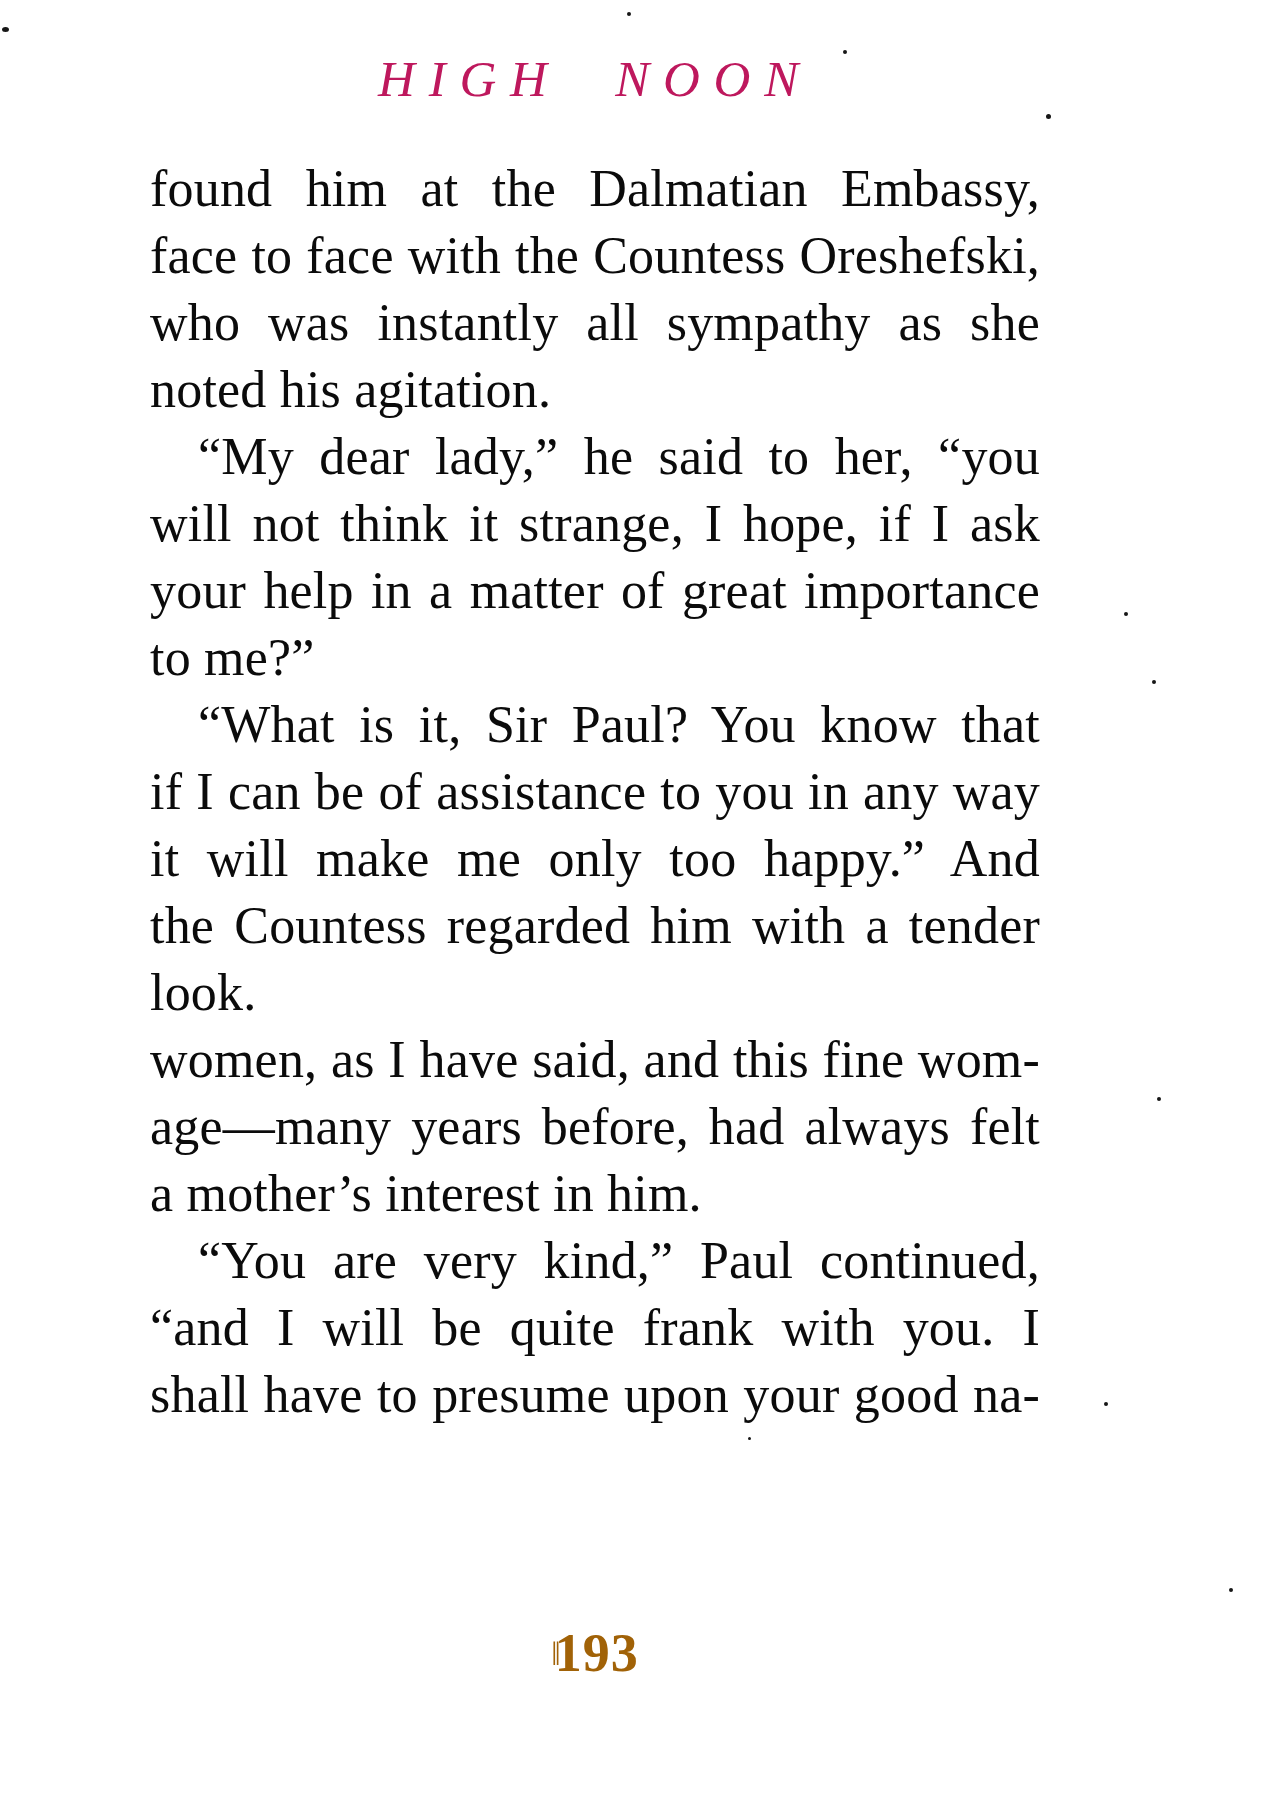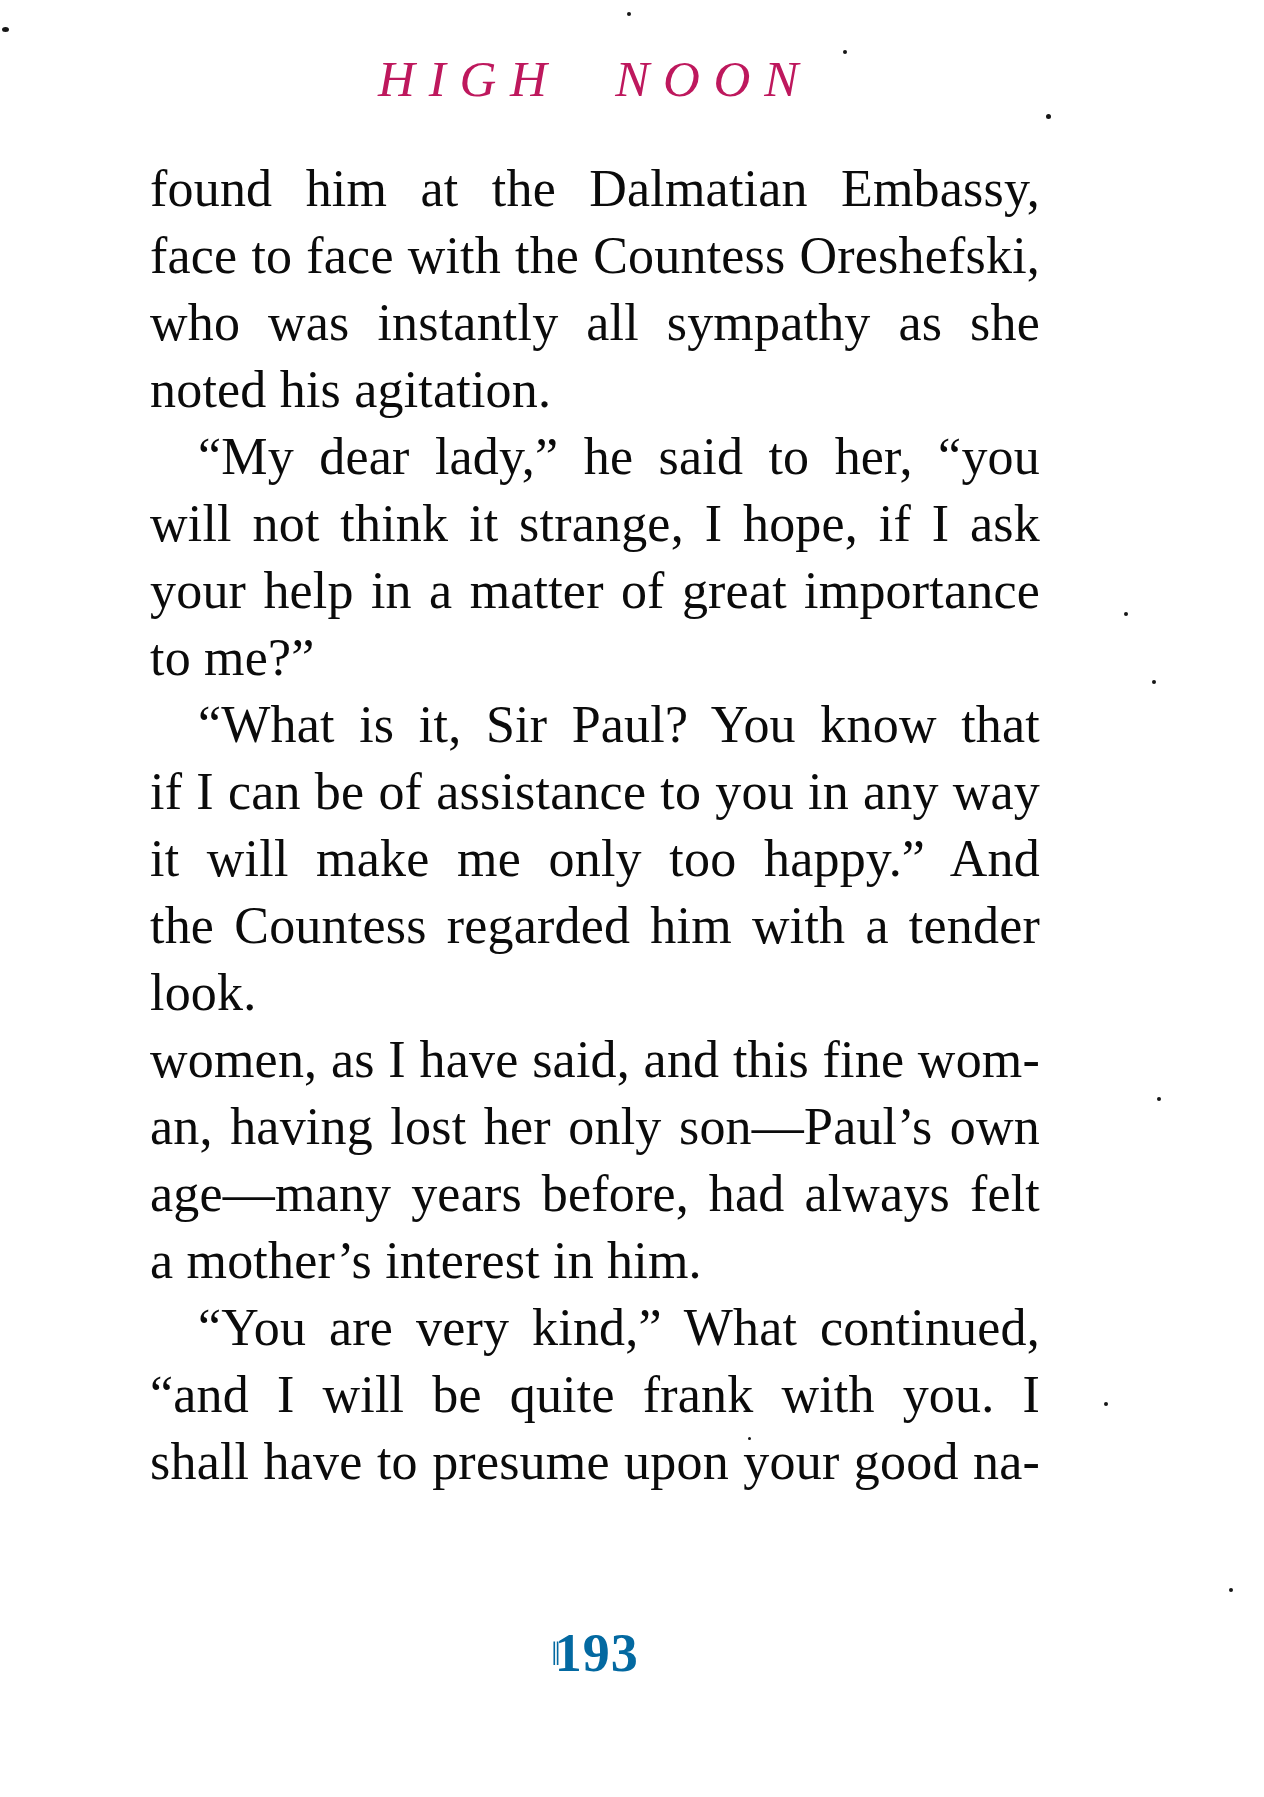--- a/index.html
+++ b/index.html
@@ -57,21 +57,21 @@
   }
   .folio {
     position: absolute;
     top: 1622px;
     left: 150px;
     width: 890px;
     text-align: center;
     font-size: 54px;
     font-weight: 600;
     letter-spacing: 1px;
-    color: #0369a1;
+    color: #a16207;
   }
   .folio .artifact {
     font-size: 0.62em;
     font-weight: 400;
     letter-spacing: -4px;
     vertical-align: 6px;
     margin-right: -2px;
   }
   .speck {
     position: absolute;
@@ -94,24 +94,23 @@
       <div class="line indent">“My dear lady,” he said to her, “you</div>
       <div class="line">will not think it strange, I hope, if I ask</div>
       <div class="line">your help in a matter of great importance</div>
       <div class="line plain">to me?”</div>
       <div class="line indent">“What is it, Sir Paul? You know that</div>
       <div class="line">if I can be of assistance to you in any way</div>
       <div class="line">it will make me only too happy.” And</div>
       <div class="line">the Countess regarded him with a tender</div>
       <div class="line plain">look.</div>
       <div class="line">women, as I have said, and this fine wom-</div>
-      <div class="line">an, having lost her only son—Paul’s own</div>
       <div class="line">age—many years before, had always felt</div>
       <div class="line plain">a mother’s interest in him.</div>
-      <div class="line indent">“You are very kind,” What continued,</div>
+      <div class="line indent">“You are very kind,” Paul continued,</div>
       <div class="line">“and I will be quite frank with you. I</div>
       <div class="line">shall have to presume upon your good na-</div>
     </div>
 
   <div class="folio"><span class="artifact">‖</span><span>193</span></div>
 
 <div class="speck" style="left: 2px; top: 27px; width: 7px; height: 5px;"></div>
     <div class="speck" style="left: 627px; top: 12px; width: 4px; height: 4px;"></div>
     <div class="speck" style="left: 843px; top: 50px; width: 4px; height: 4px;"></div>
     <div class="speck" style="left: 1046px; top: 114px; width: 5px; height: 5px;"></div>

